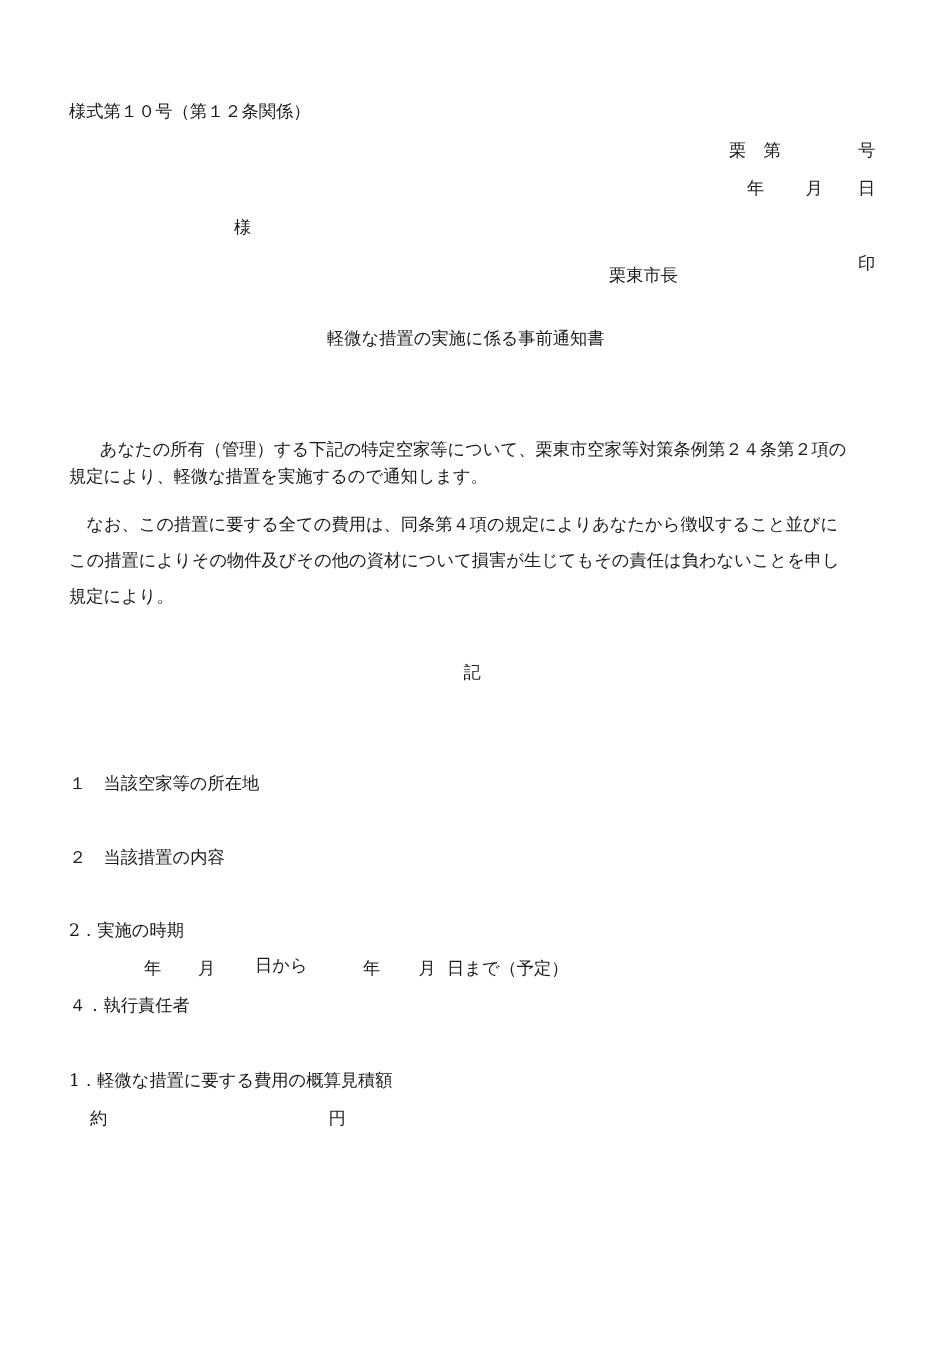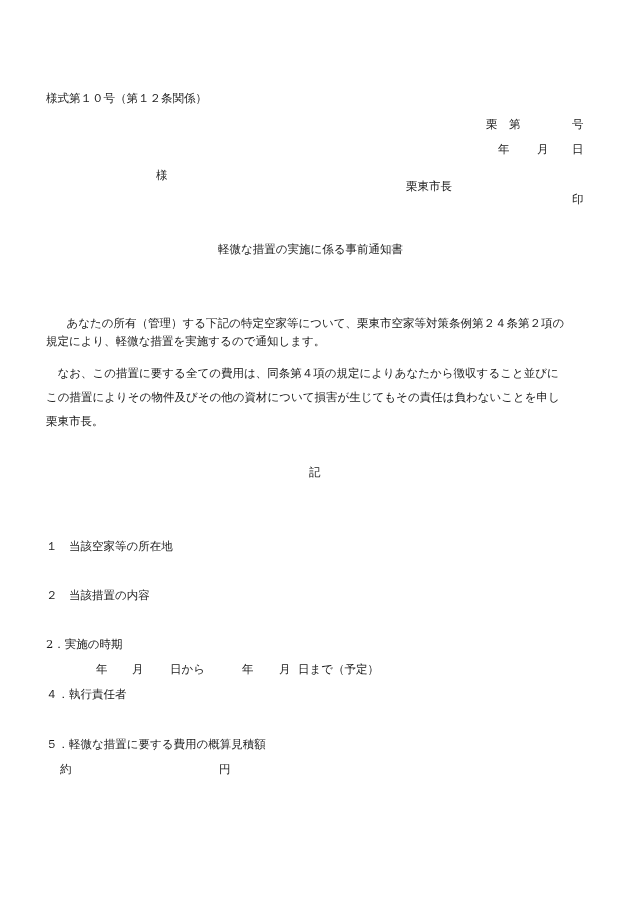--- a/index.html
+++ b/index.html
@@ -1,59 +1,59 @@
 <!DOCTYPE html>
 <html><head>
   <meta charset="utf-8">
   <style>
     html, body { margin:0; padding:0; }
     body {
       width:630px; height:903px; background:#ffffff; position:relative; overflow:hidden;
       font-family: "DejaVu Serif", "Liberation Serif", serif;
       color:#1a1a1a; font-size:11.5px;
     }
-    .t { position:absolute; white-space:pre; line-height:14px;margin-top:24px; }
+    .t { position:absolute; white-space:pre; line-height:14px; }
   </style>
 </head>
 <body>
 
 <div>
   <div class="t" style="left:46px;top:67px;">様式第１０号（第１２条関係）</div>
 
   <div class="t" style="left:486px;top:93px;">栗　第</div>
   <div class="t" style="left:572px;top:93px;">号</div>
 
   <div class="t" style="left:498px;top:118px;">年</div>
   <div class="t" style="left:537px;top:118px;">月</div>
   <div class="t" style="left:572px;top:118px;">日</div>
 
   <div class="t" style="left:156px;top:144px;">様</div>
 
-  <div class="t" style="left:406px;top:156px;font-family:Liberation Mono, monospace;">栗東市長</div>
+  <div class="t" style="left:406px;top:176px;">栗東市長</div>
   <div class="t" style="left:572px;top:168px;">印</div>
 
   <div class="t" style="left:218px;top:218px;">軽微な措置の実施に係る事前通知書</div>
 
   <div class="t" style="left:55px;top:292px;">　あなたの所有（管理）する下記の特定空家等について、栗東市空家等対策条例第２４条第２項の</div>
   <div class="t" style="left:46px;top:310px;">規定により、軽微な措置を実施するので通知します。</div>
   <div class="t" style="left:46px;top:342px;">　なお、この措置に要する全ての費用は、同条第４項の規定によりあなたから徴収すること並びに</div>
   <div class="t" style="left:46px;top:366px;text-align:right;">この措置によりその物件及びその他の資材について損害が生じてもその責任は負わないことを申し</div>
-  <div class="t" style="left:46px;top:390px;">栗東市長。</div>
+  <div class="t" style="left:46px;top:390px;">規定により。</div>
 
   <div class="t" style="left:309px;top:441px;">記</div>
 
   <div class="t" style="left:46px;top:515px;">１　当該空家等の所在地</div>
   <div class="t" style="left:46px;top:564px;">２　当該措置の内容</div>
   <div class="t" style="left:46px;top:613px;">2．実施の時期</div>
 
   <div class="t" style="left:96px;top:638px;">年</div>
   <div class="t" style="left:132px;top:638px;">月</div>
-  <div class="t" style="left:170px;top:638px;">日から</div>
+  <div class="t" style="left:170px;top:638px;font-family:Liberation Mono, monospace;">日から</div>
   <div class="t" style="left:242px;top:638px;">年</div>
   <div class="t" style="left:279px;top:638px;">月</div>
   <div class="t" style="left:298px;top:638px;">日まで（予定）</div>
 
   <div class="t" style="left:46px;top:663px;text-align:center;">４．執行責任者</div>
-  <div class="t" style="left:46px;top:713px;">５．軽微な措置に要する費用の概算見積額</div>
+  <div class="t" style="left:46px;top:713px;">1．軽微な措置に要する費用の概算見積額</div>
 
   <div class="t" style="left:60px;top:738px;">約</div>
   <div class="t" style="left:219px;top:738px;">円</div>
 </div>
 
 </body></html>

